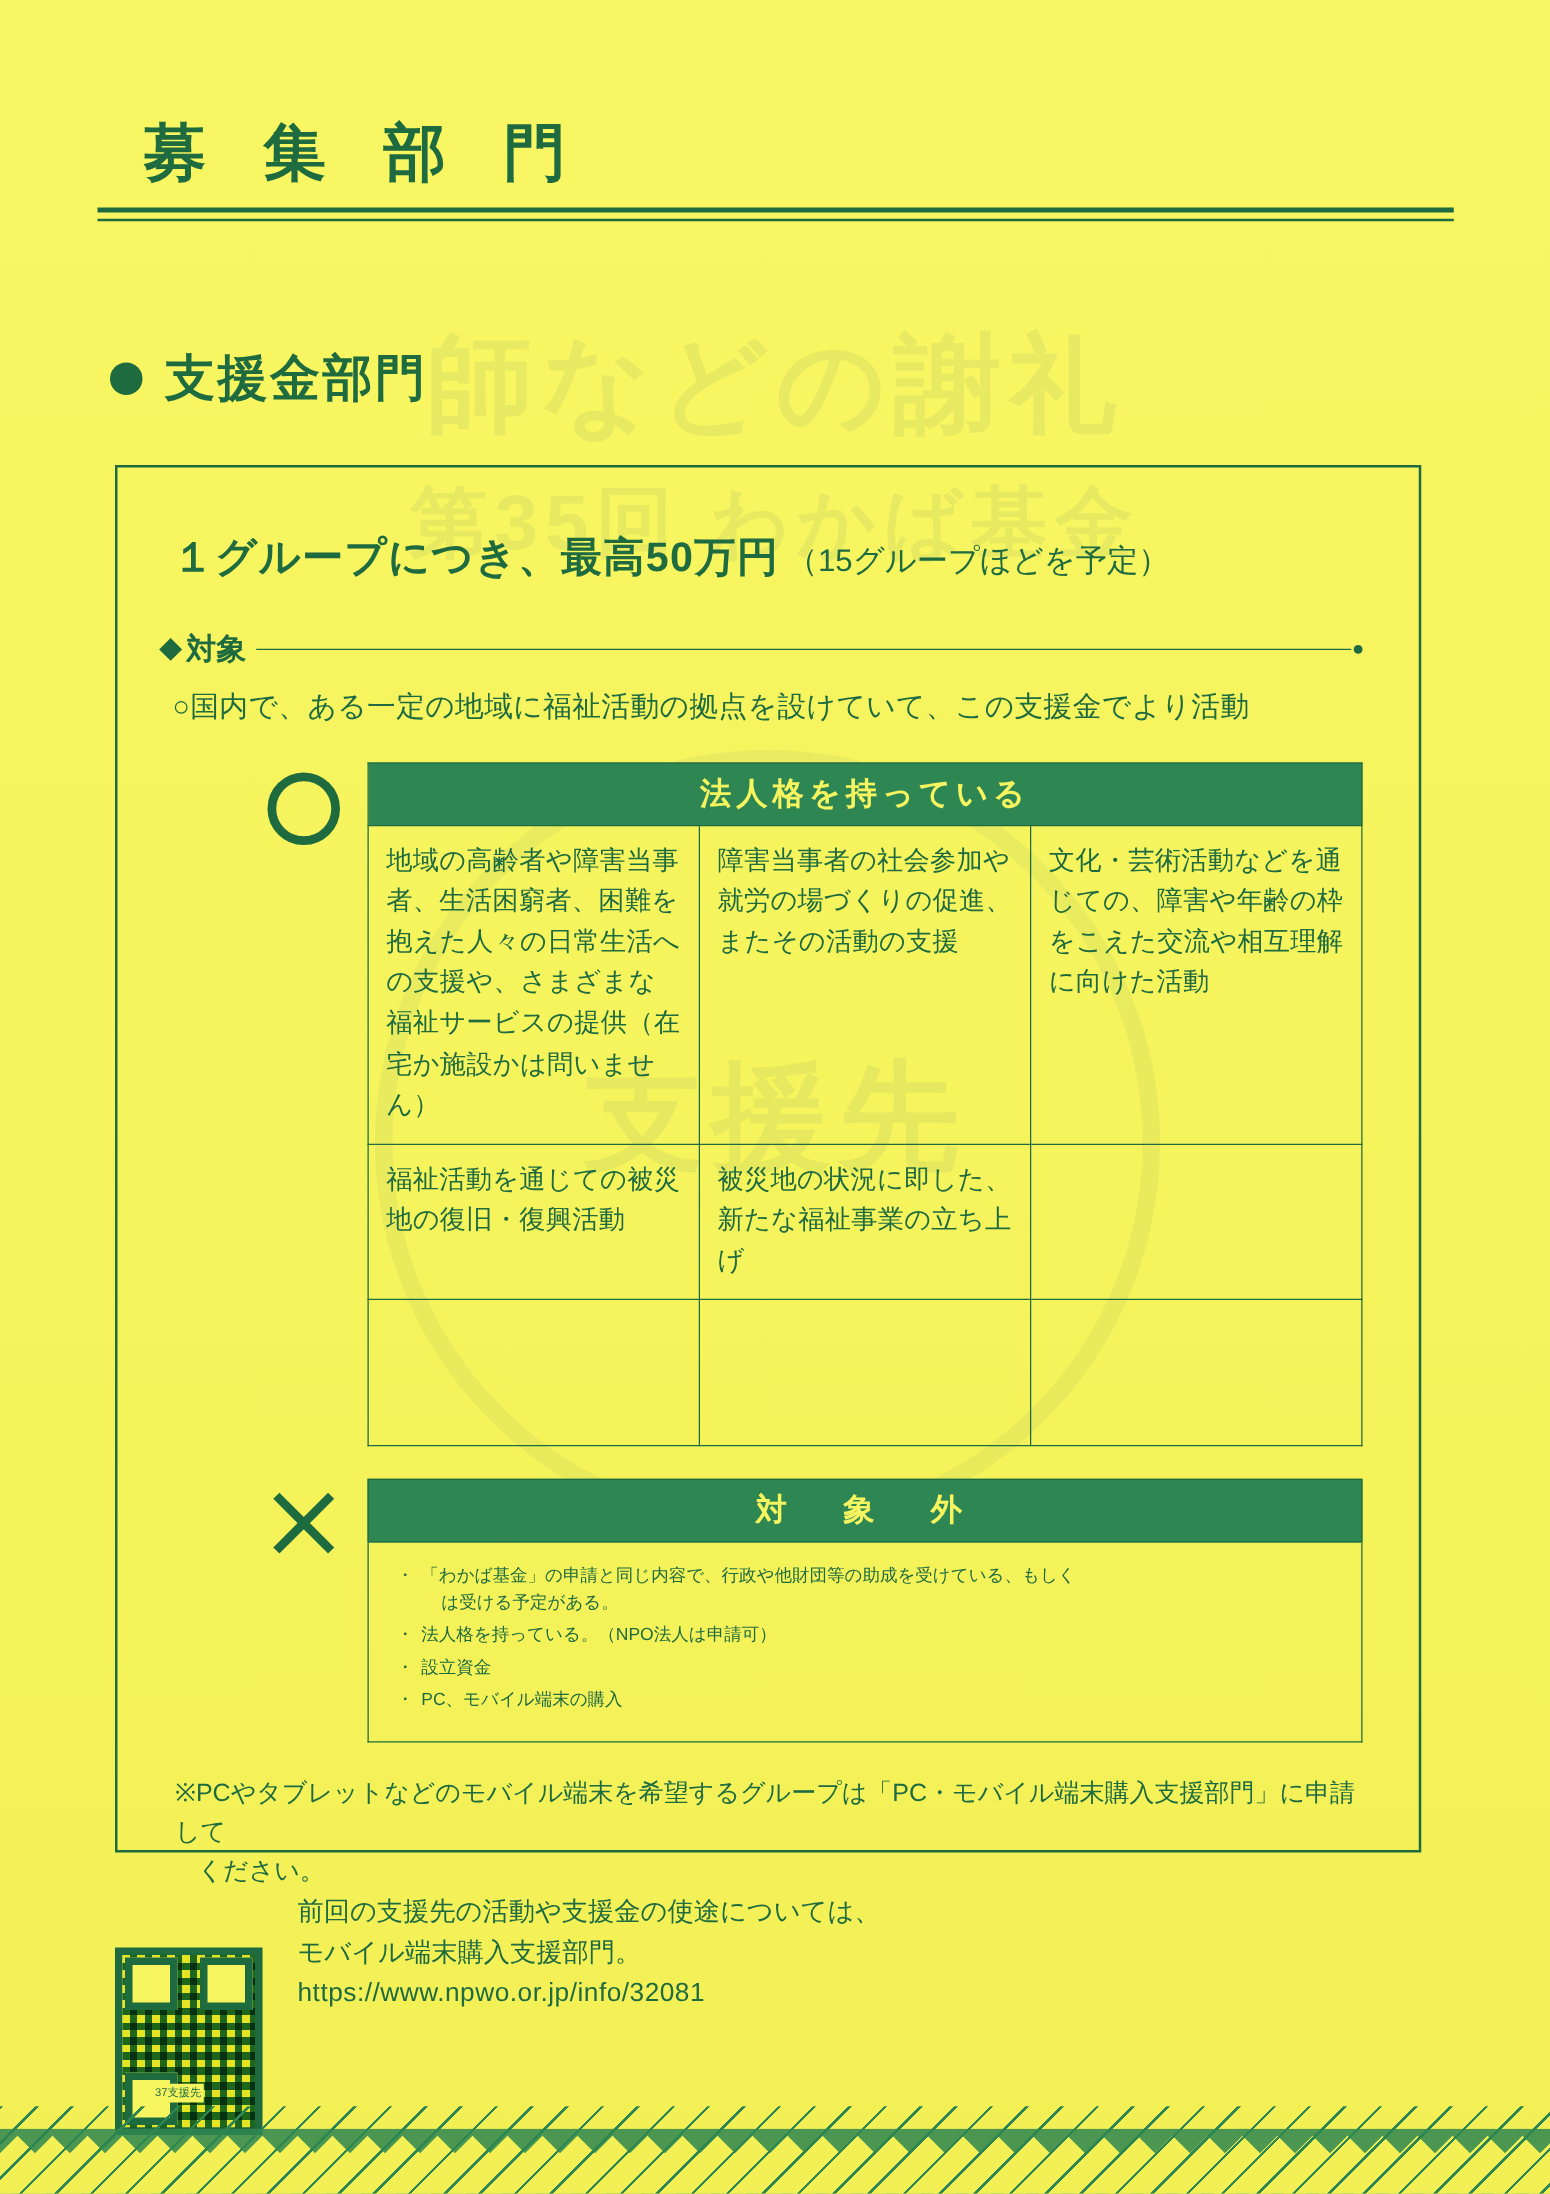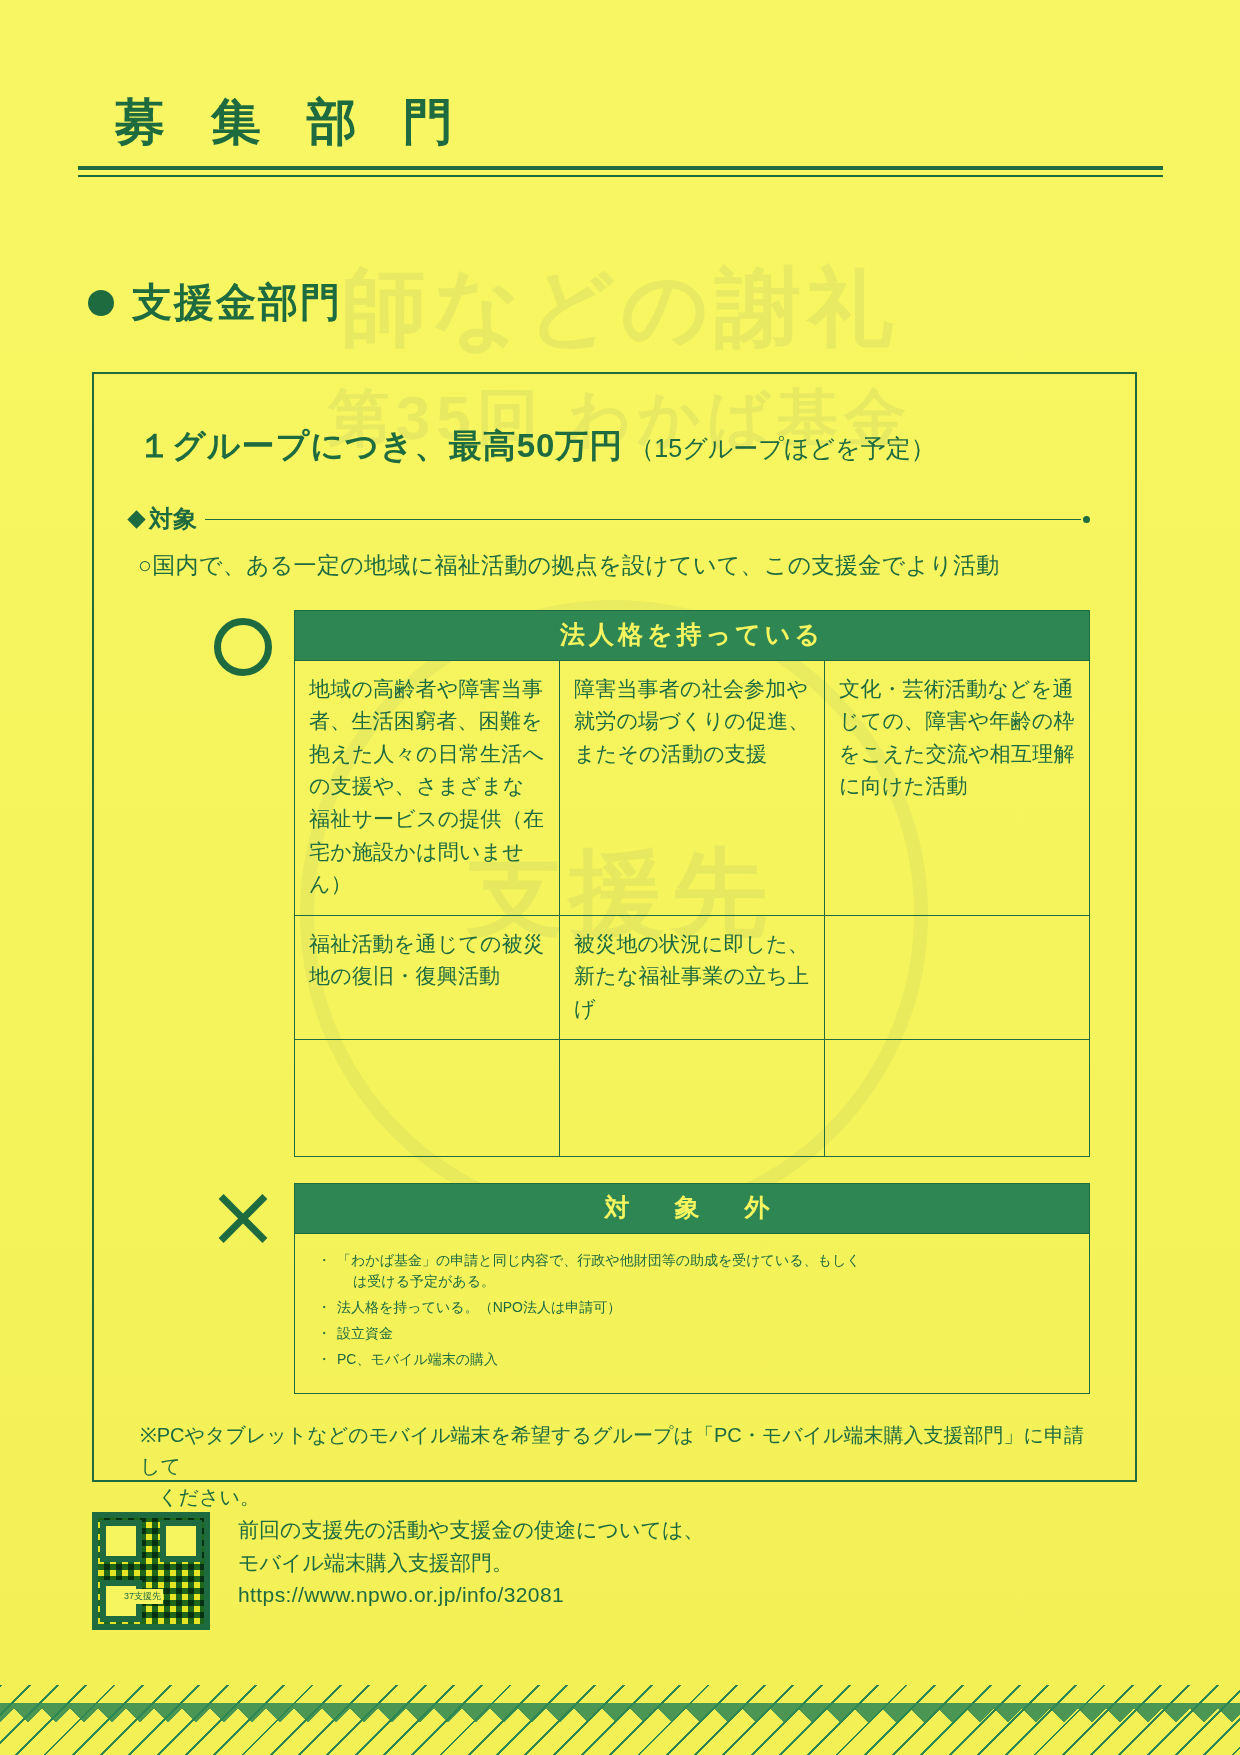--- a/index.html
+++ b/index.html
@@ -267,24 +267,25 @@
   .footer {
     position: absolute;
     left: 92px;
     top: 1512px;
     display: flex;
     align-items: flex-start;
     gap: 28px;
   }
   .qr {
     width: 118px;
-    height: 118px;
+    height: 150px;
     background: #1f6b40;
     position: relative;
     flex: 0 0 auto;
+    margin-top: 46px;
   }
   .qr-inner {
     position: absolute;
     inset: 6px;
     background:
       repeating-linear-gradient(90deg, #f7f55f 0 6px, #1f6b40 6px 12px),
       repeating-linear-gradient(0deg, #f7f55f 0 6px, #1f6b40 6px 12px);
     background-blend-mode: multiply;
     opacity: 0.95;
   }

